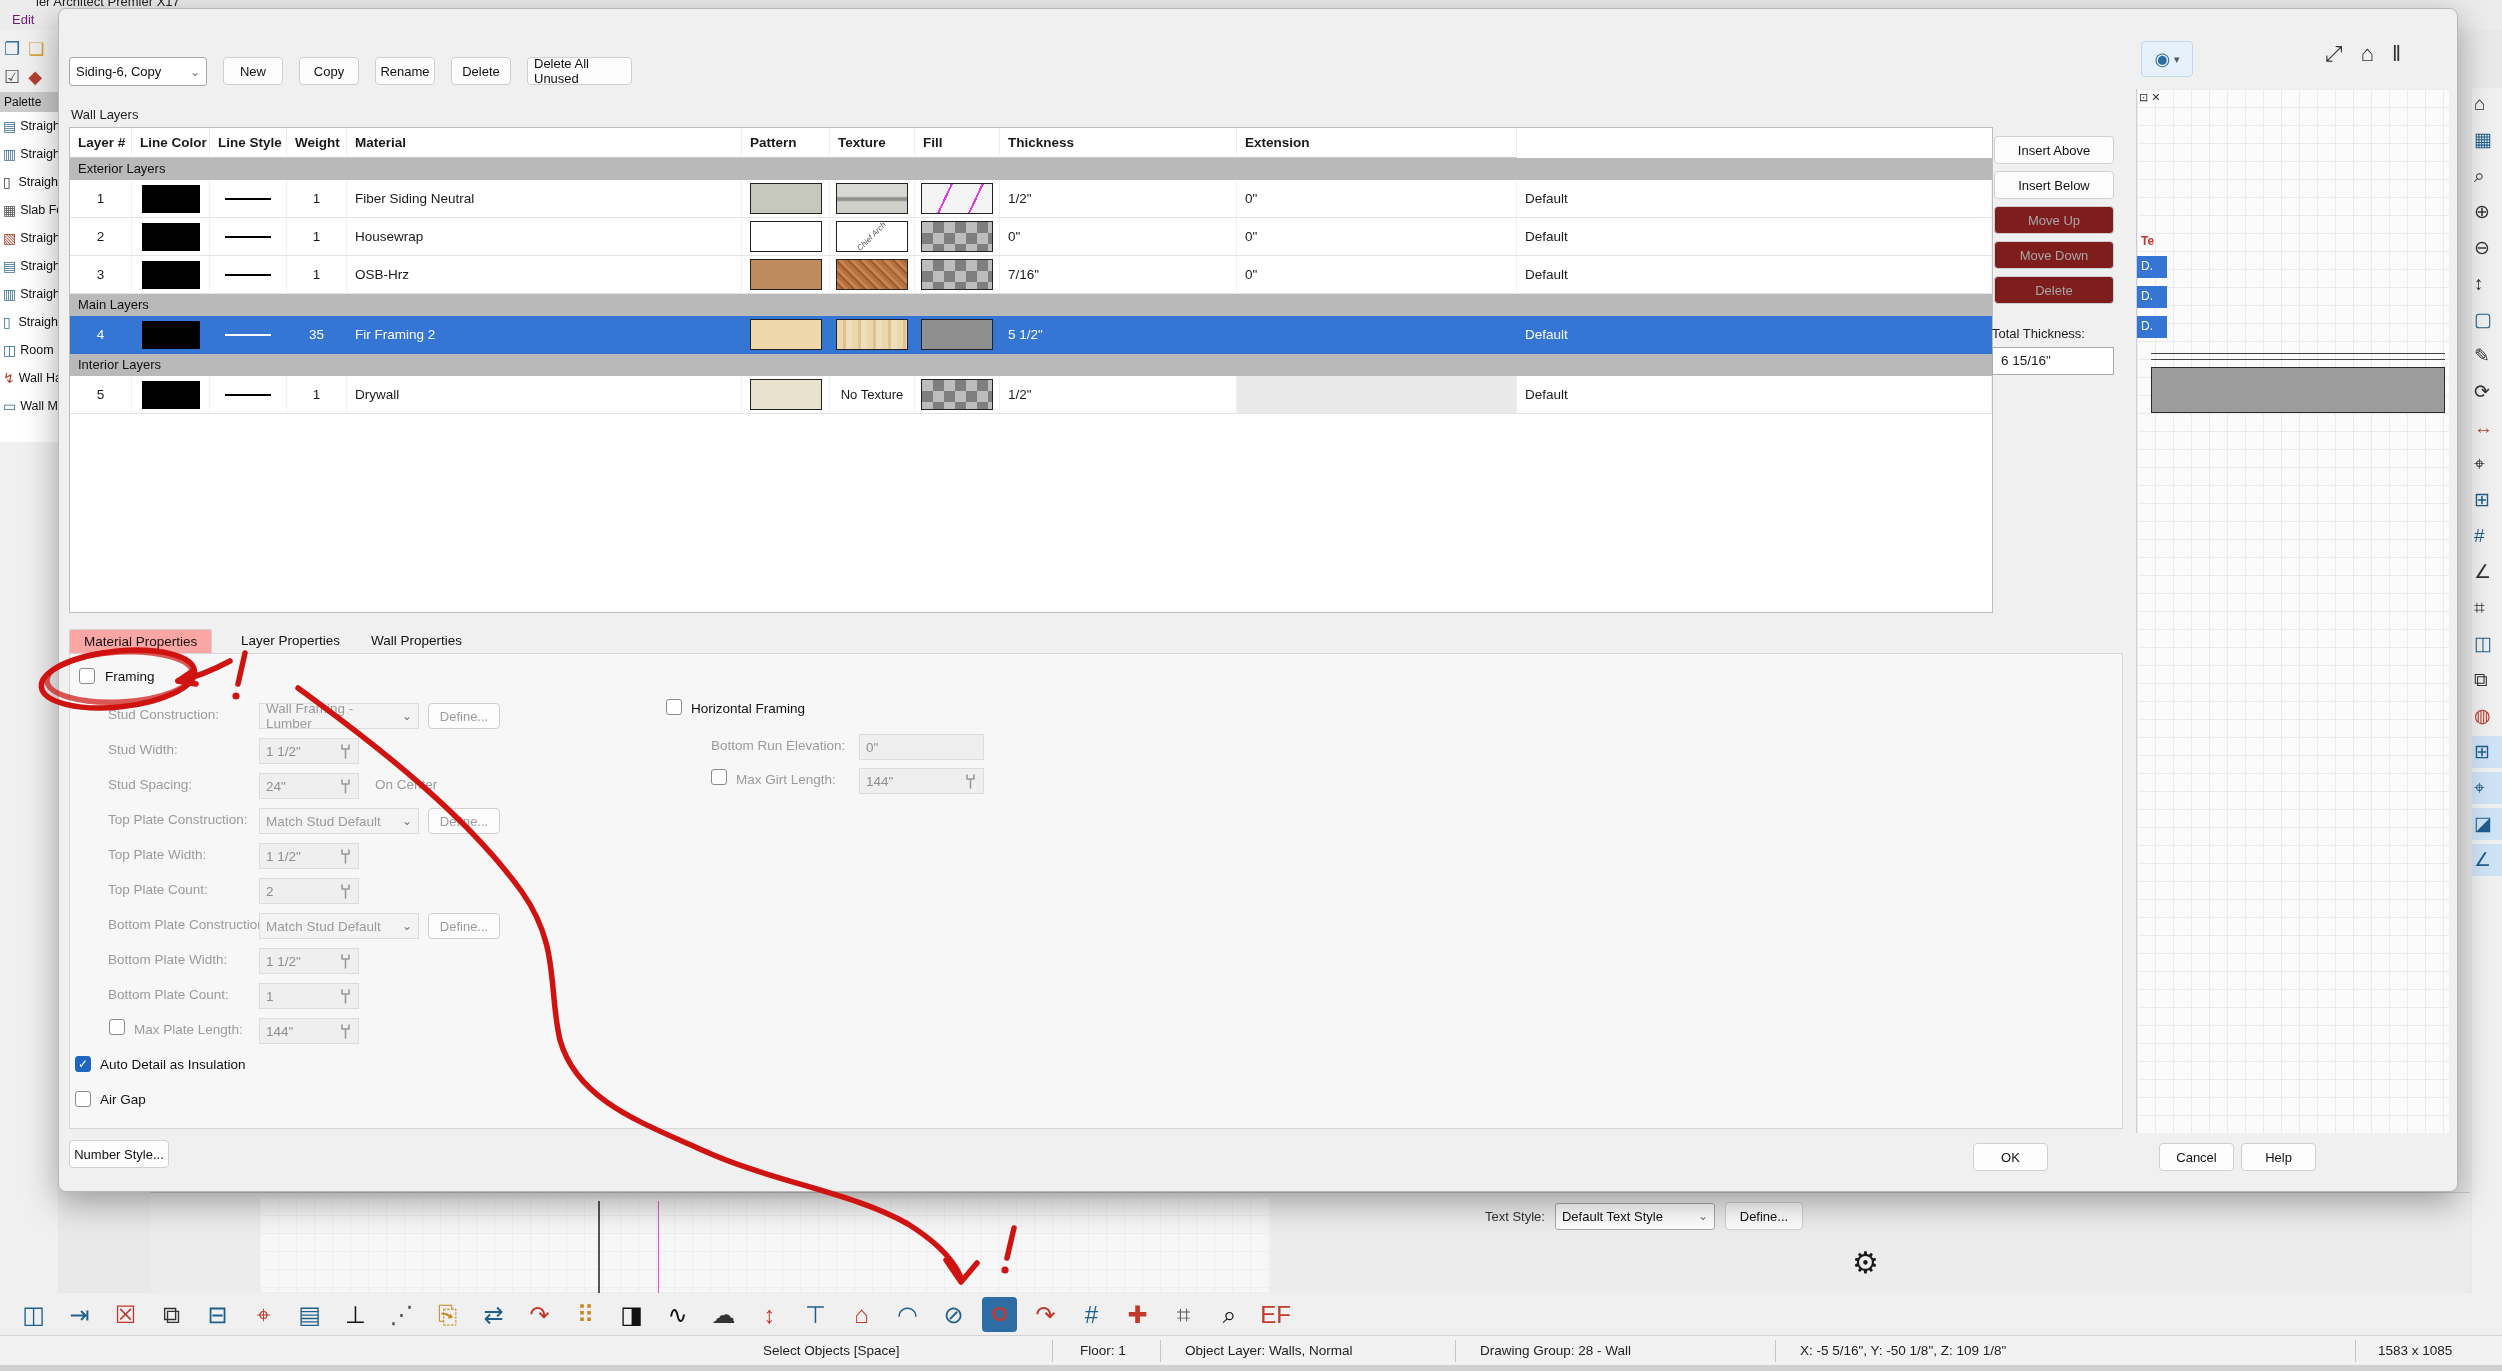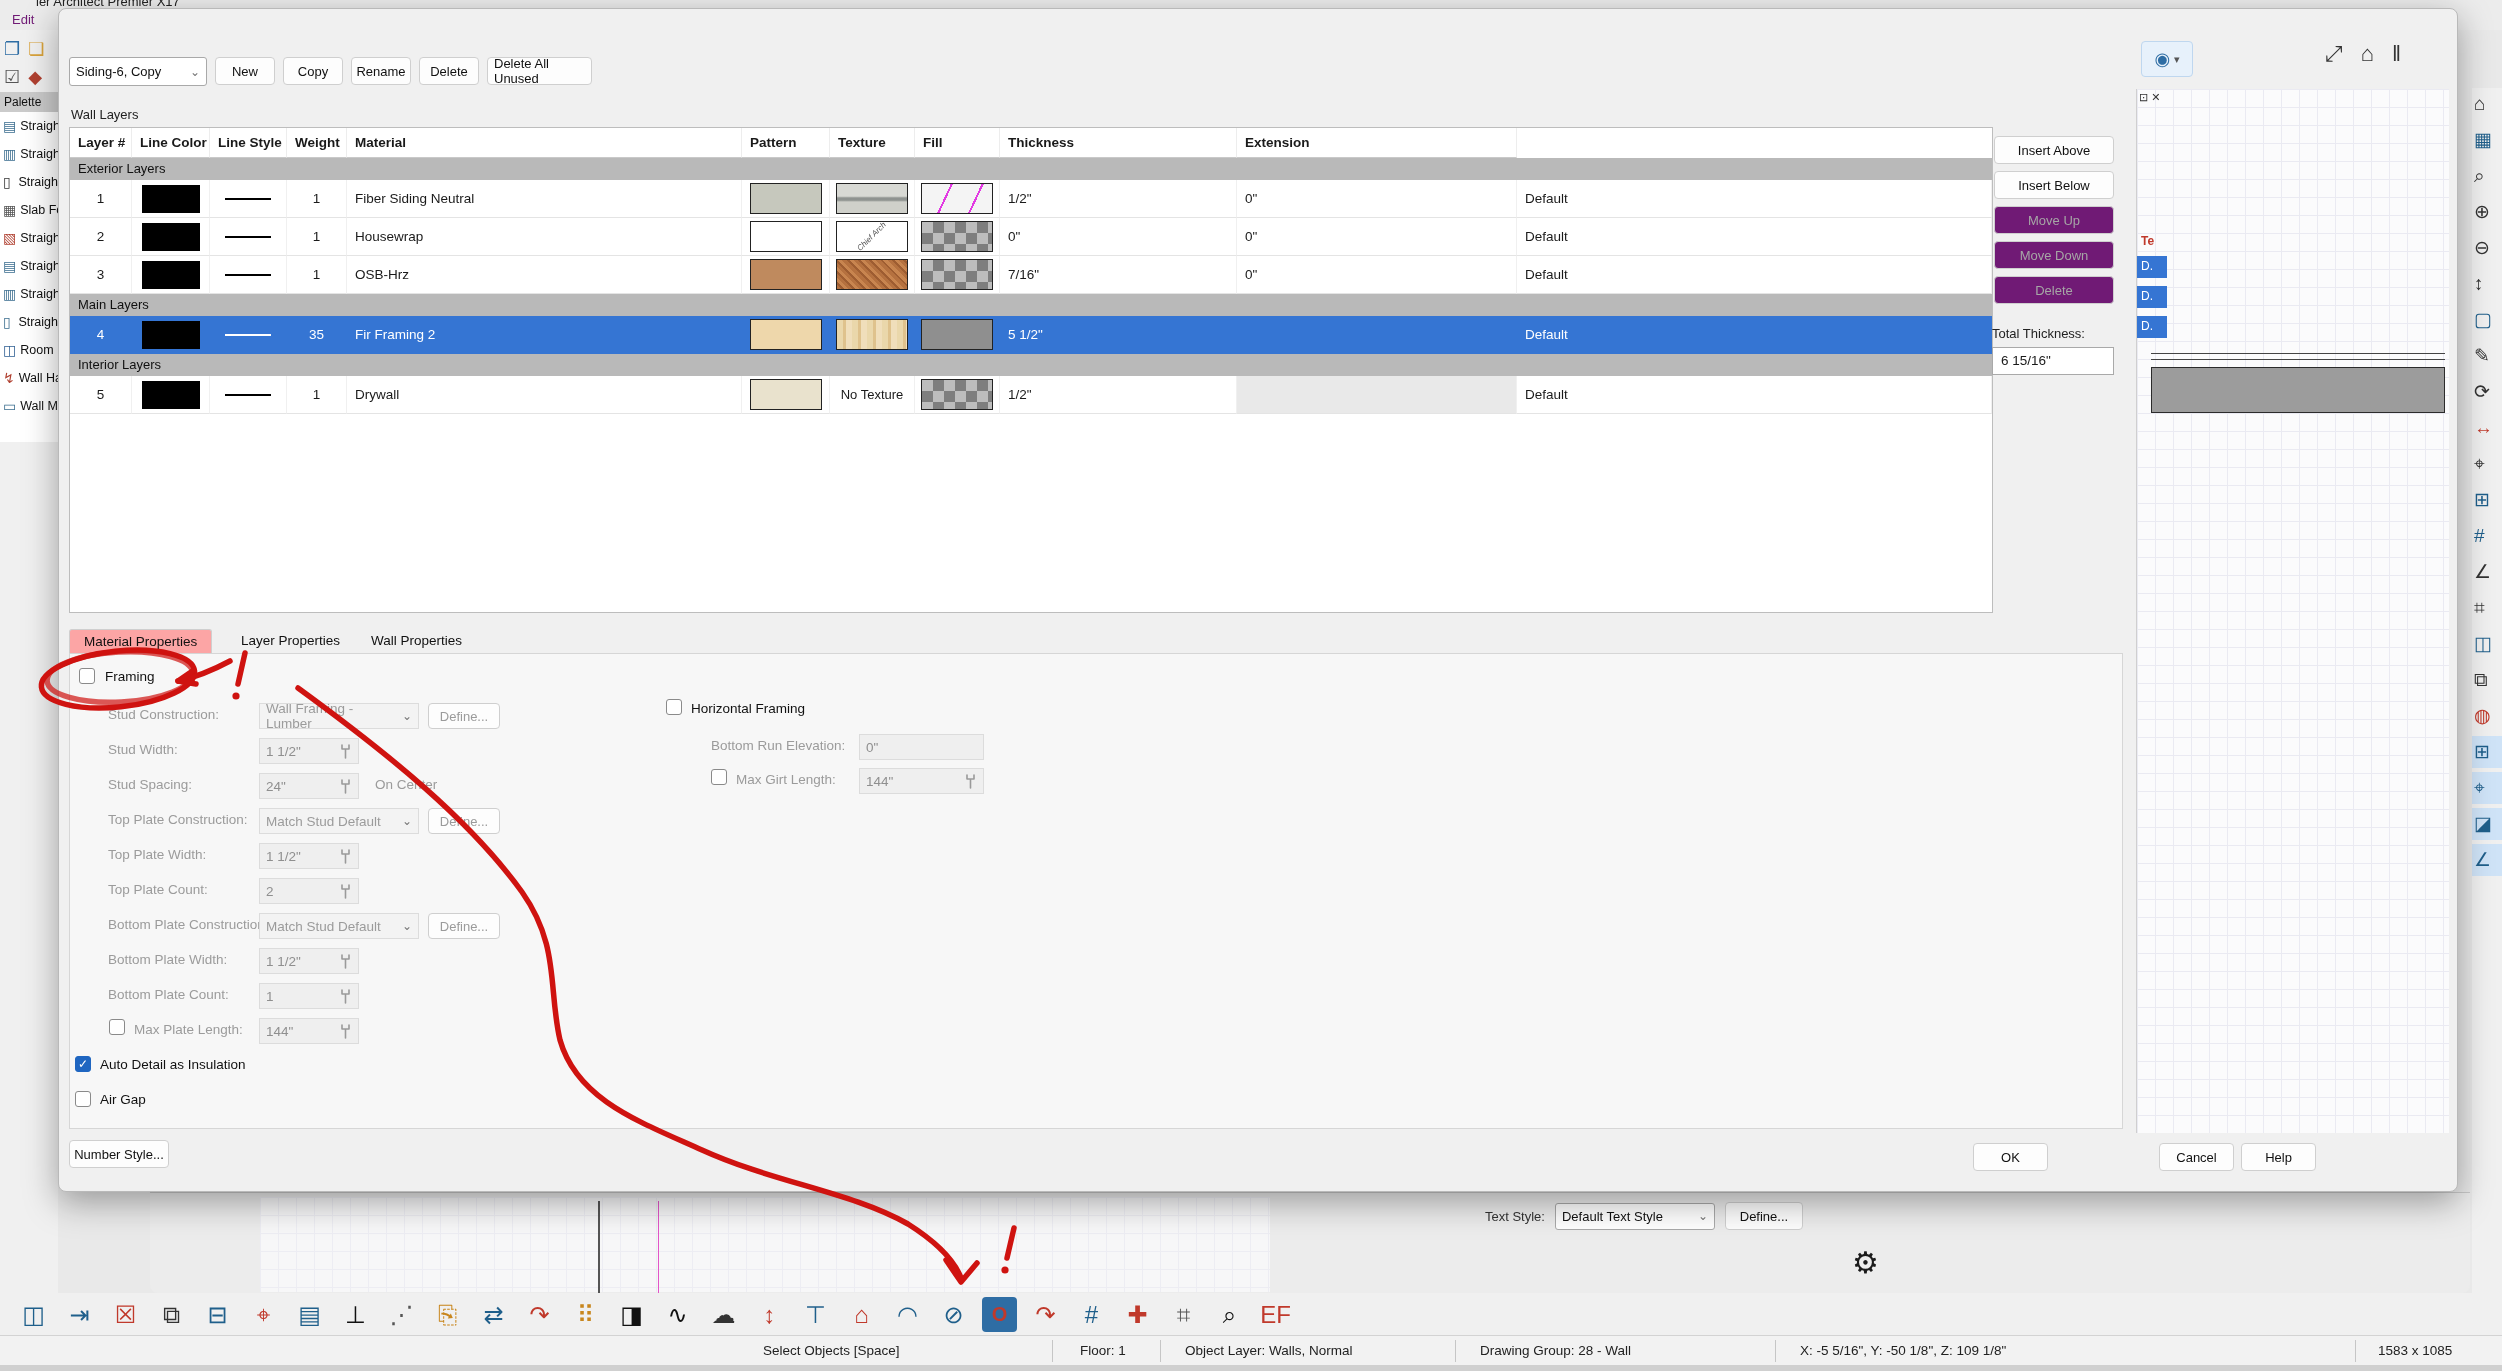--- a/index.html
+++ b/index.html
@@ -59,21 +59,21 @@
 
   
   #dialog { left:58px; top:8px; width:2400px; height:1184px; background:#f0f0f0;
     border:1px solid #b9b9b9; border-radius:8px; box-shadow:0 10px 34px rgba(0,0,0,.35); }
   #dlg-titlebar { left:0; top:0; width:100%; height:28px; }
   #dlg-logo { left:10px; top:5px; width:18px; height:18px; border:1.5px solid #333; border-radius:4px;
     font-size:8px; text-align:center; line-height:16px; color:#333; font-weight:bold; }
   #dlg-title { left:36px; top:7px; font-size:13.5px; color:#444; }
   #dlg-close { left:2357px; top:5px; width:22px; height:20px; font-size:15px; color:#444; text-align:center; }
 
-  #dlg-toprow { left:10px; top:48px; height:30px; display:flex; gap:8px; }
+  #dlg-toprow { left:10px; top:48px; height:30px; display:flex; gap:16px; }
   #wall-type-combo { width:138px; height:29px; }
   .toprow-btn { width:60px; }
   #btn-delete-all { width:105px; padding:0 6px; }
 
   #wall-layers-label { left:12px; top:98px; font-size:13px; color:#222; }
 
   
   #wl-table { left:10px; top:118px; width:1924px; height:486px; background:#fff; border:1px solid #bdbdbd;
     display:grid; grid-template-columns:62px 78px 77px 60px 395px 88px 85px 85px 237px 280px 1fr;
     grid-auto-rows:min-content; align-content:start; font-size:13.5px; }
@@ -100,21 +100,21 @@
   .pat-r1 { background:#c6c8bd; } .pat-r2 { background:#ffffff; } .pat-r3 { background:#bf8a5e; }
   .pat-r4 { background:#eed7ab; } .pat-r5 { background:#e9e2cd; }
   .fill-gray { background:#8f8f8f; }
   .row-sel .cell { background:#3575d3; color:#fff; border-color:#3575d3; }
   .row-sel .lineline { border-top-color:#fff; }
   .disabled-cell { background:#e9e9e9; }
   .no-tex { font-size:13px; }
 
   
   .side-btn { left:1935px; width:120px; height:28px; position:absolute; }
-  .btn.disabled { color:#a6a6a6; background:#701a75; }
+  .btn.disabled { color:#a6a6a6; background:#7f1d1d; }
   #total-thickness-label { left:1933px; top:317px; font-size:13px; color:#222; }
   #total-thickness-value { left:1933px; top:338px; width:122px; height:28px; background:#fff;
     border:1px solid #a9a9a9; font-size:13.5px; padding:5px 0 0 8px; }
 
   
   #preview-pane { left:2077px; top:80px; width:313px; height:1044px; border-left:1px solid #cfcfcf;
     background-color:#fbfbfc; overflow:hidden;
     background-image:
       linear-gradient(#eaeaf2 1px,transparent 1px),linear-gradient(90deg,#eaeaf2 1px,transparent 1px),
       linear-gradient(#cdd3ea 1px,transparent 1px),linear-gradient(90deg,#cdd3ea 1px,transparent 1px);

